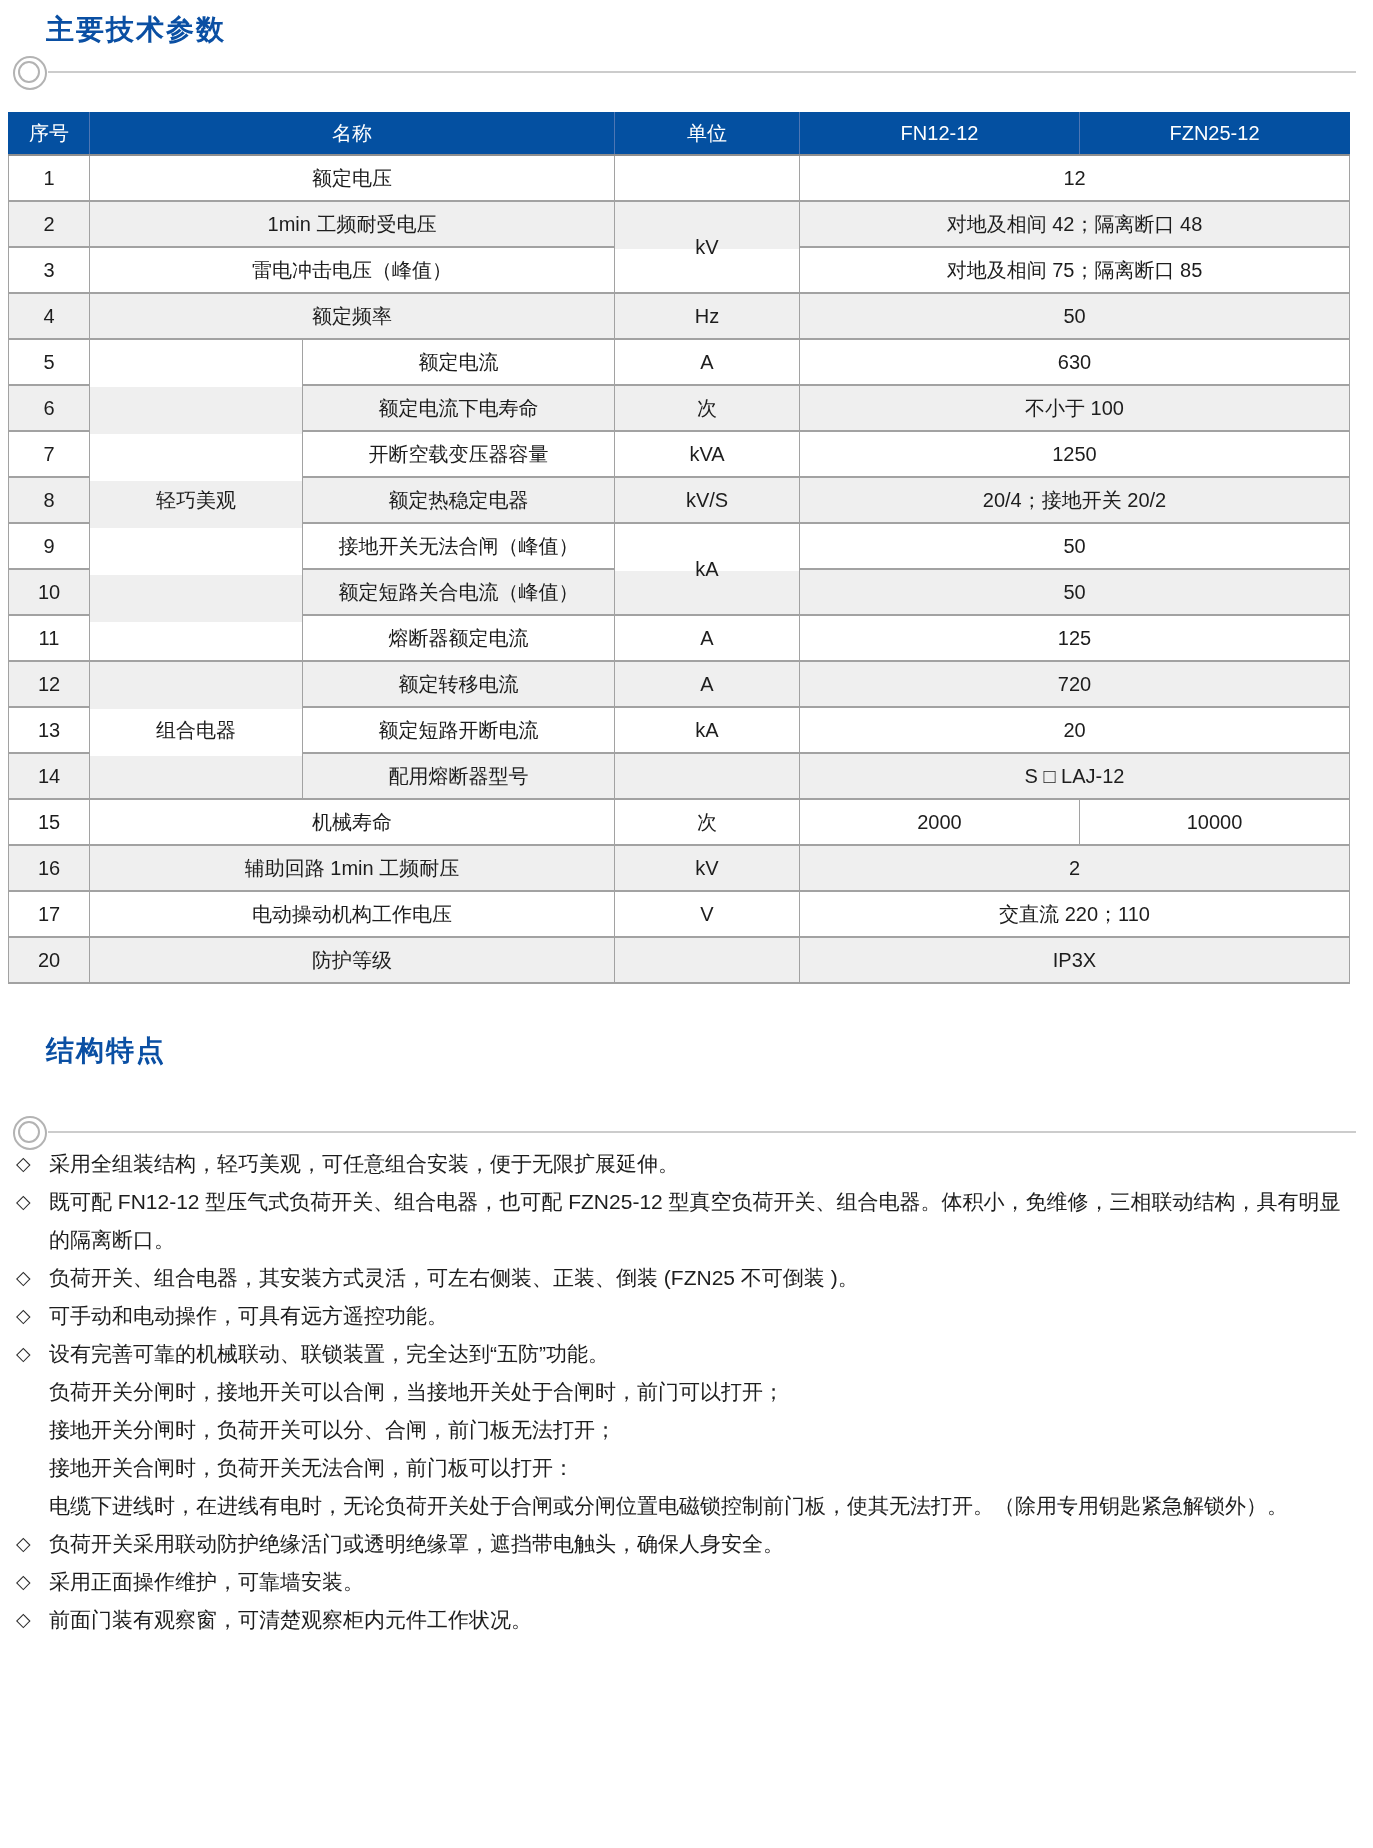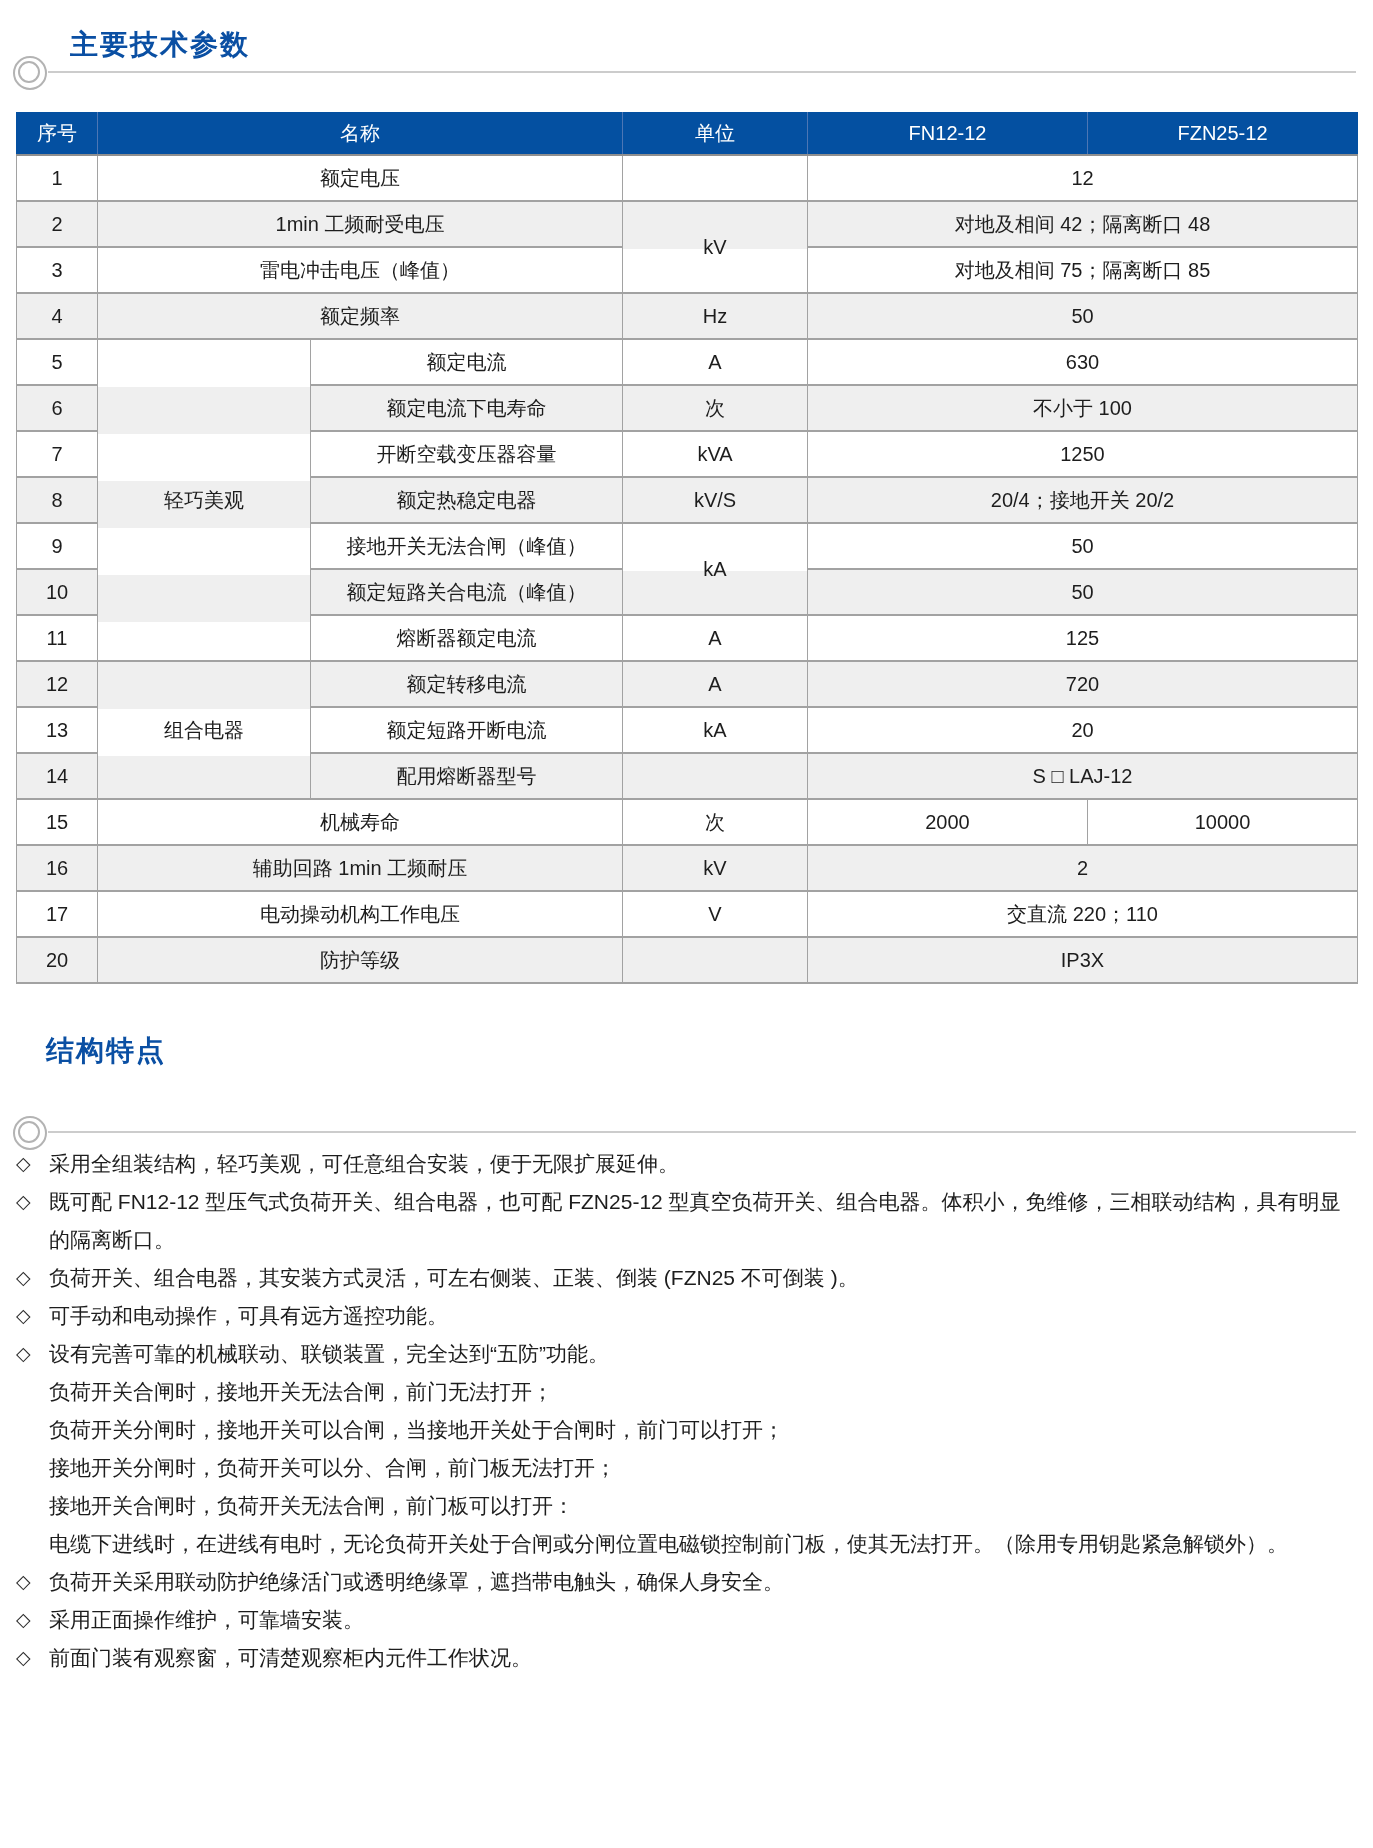--- a/index.html
+++ b/index.html
@@ -18,21 +18,21 @@
     border:2px solid #b3b3b3; border-radius:50%; background:#fff;
   }
   .deco .ring::after {
     content:""; position:absolute; left:3px; top:3px; width:18px; height:18px;
     border:2px solid #b3b3b3; border-radius:50%;
   }
   .deco .hline {
     position:absolute; left:48px; top:15px; width:1308px; height:2px; background:#cccccc;
   }
   
-  .tblwrap { position:absolute; left:16px; top:112px; width:1341px; }
+  .tblwrap { position:absolute; left:8px; top:112px; width:1341px; }
   table { border-collapse:collapse; width:1341px; table-layout:fixed; }
   th, td {
     border:1px solid #a2a2a2; border-top-width:2px; border-bottom-width:2px;
     text-align:center; vertical-align:middle; padding:0 6px;
     font-size:20px; overflow:hidden;
   }
   thead th {
     background:#0450a1; color:#ffffff; font-weight:normal; height:41px;
     border-left:1px solid #4d76b4; border-right:1px solid #4d76b4;
     border-top:1px solid #0450a1; border-bottom:2px solid #8f8f8f;
@@ -45,21 +45,21 @@
   td.stripe-g { background:repeating-linear-gradient(to bottom,#efefef 0 47px,#ffffff 47px 94px) !important; }
   
   .features { position:absolute; left:16px; top:1145px; width:1345px; }
   .feature-item { display:flex; align-items:flex-start; font-size:21px; line-height:38px; }
   .feature-marker { width:33px; flex:none; font-size:19px; color:#2a2a2a; }
   .feature-text { flex:1; }
 </style>
 </head>
 <body>
 
-<div class="sec-title" style="top:26px;margin-left:24px;">主要技术参数</div>
+<div class="sec-title" style="top:11px;">主要技术参数</div>
 <div class="deco" style="top:56px;">
   <div class="ring"></div>
   <div class="hline"></div>
 </div>
 
 <div class="tblwrap">
 <table>
   <colgroup>
     <col style="width:81px">
         <col style="width:213px">
@@ -213,24 +213,20 @@
   <div class="feature-item">
     <span class="feature-marker">◇</span>
     <span class="feature-text">可手动和电动操作，可具有远方遥控功能。</span>
   </div>
   <div class="feature-item">
     <span class="feature-marker">◇</span>
     <span class="feature-text">设有完善可靠的机械联动、联锁装置，完全达到“五防”功能。</span>
   </div>
   <div class="feature-item">
     <span class="feature-marker"></span>
-    <span class="feature-text">负荷开关合闸时，接地开关无法合闸，前门无法打开；</span>
-  </div>
-  <div class="feature-item">
-    <span class="feature-marker"></span>
     <span class="feature-text">负荷开关分闸时，接地开关可以合闸，当接地开关处于合闸时，前门可以打开；</span>
   </div>
   <div class="feature-item">
     <span class="feature-marker"></span>
     <span class="feature-text">接地开关分闸时，负荷开关可以分、合闸，前门板无法打开；</span>
   </div>
   <div class="feature-item">
     <span class="feature-marker"></span>
     <span class="feature-text">接地开关合闸时，负荷开关无法合闸，前门板可以打开：</span>
   </div>

